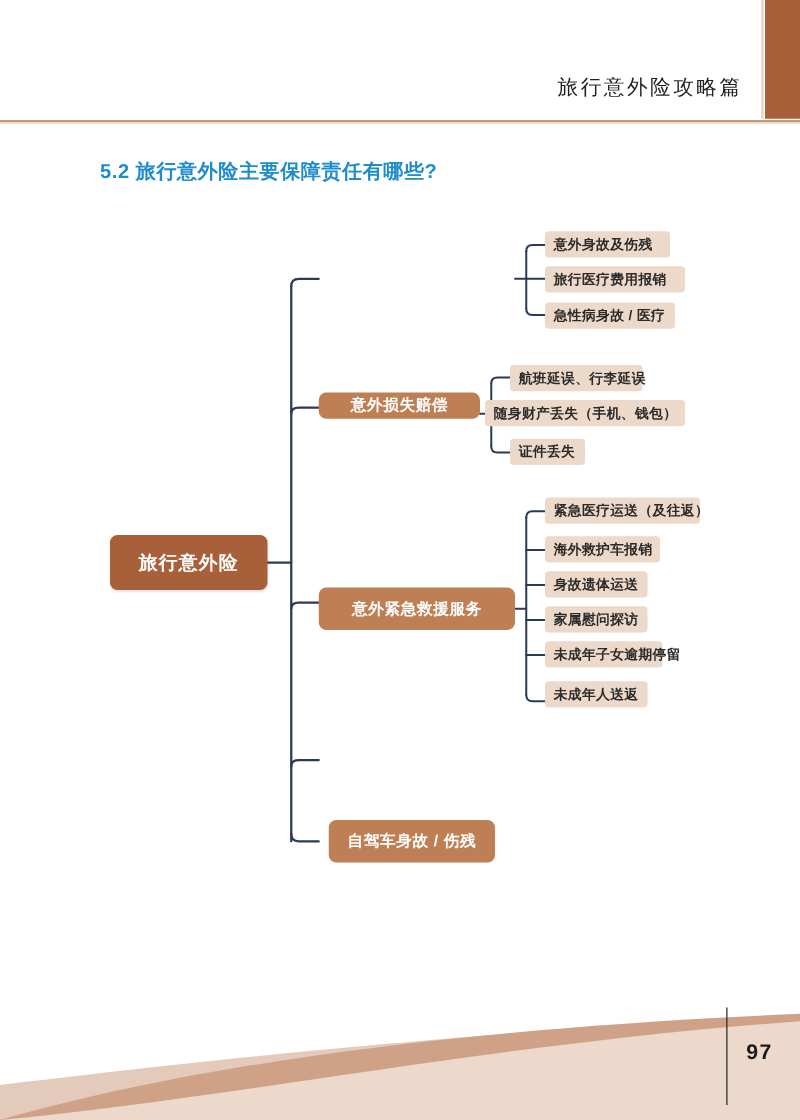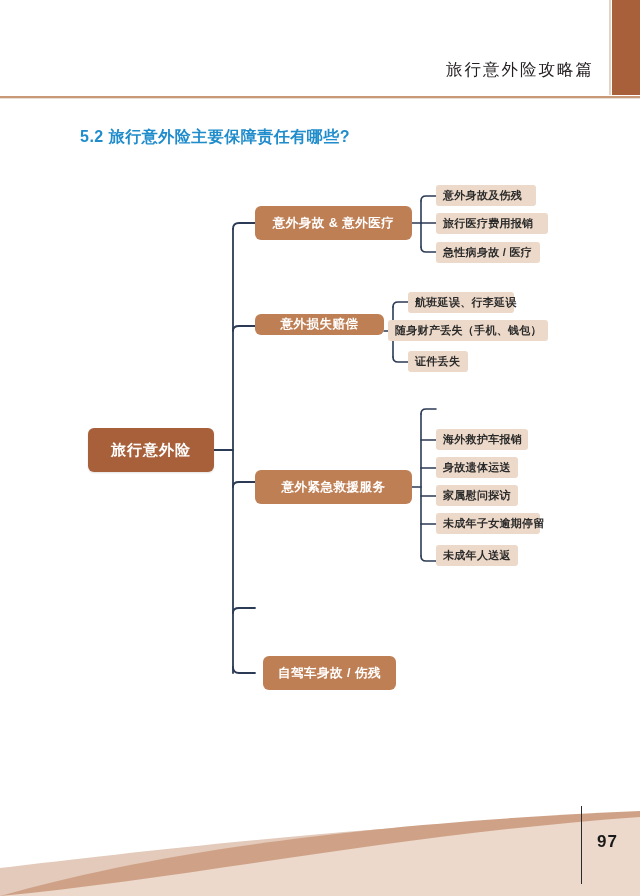--- a/index.html
+++ b/index.html
@@ -138,23 +138,20 @@
         <path d="M421,496 H436"></path>
         <path d="M421,524 H436"></path>
         <path d="M421,556 Q421,561 426,561 H436"></path>
       </g>
     </svg>
 
     <div class="node n-root" style="left:88px;top:428px;width:126px;height:44px;">
       <span>旅行意外险</span>
     </div>
 
-    <div class="node n-l2" style="left:255px;top:206px;width:157px;height:34px;">
-      <span>意外身故 &amp; 意外医疗</span>
-    </div>
     <div class="node n-l3" style="left:436px;top:185px;width:100px;height:21px;">
       <span>意外身故及伤残</span>
     </div>
     <div class="node n-l3" style="left:436px;top:213px;width:112px;height:21px;">
       <span>旅行医疗费用报销</span>
     </div>
     <div class="node n-l3" style="left:436px;top:242px;width:104px;height:21px;">
       <span>急性病身故 / 医疗</span>
     </div>
 
@@ -167,30 +164,33 @@
     <div class="node n-l3" style="left:388px;top:320px;width:160px;height:21px;">
       <span>随身财产丢失（手机、钱包）</span>
     </div>
     <div class="node n-l3" style="left:408px;top:351px;width:60px;height:21px;">
       <span>证件丢失</span>
     </div>
 
     <div class="node n-l2" style="left:255px;top:470px;width:157px;height:34px;">
       <span>意外紧急救援服务</span>
     </div>
+    <div class="node n-l3" style="left:436px;top:398px;width:124px;height:21px;">
+      <span>紧急医疗运送（及往返）</span>
+    </div>
     <div class="node n-l3" style="left:436px;top:429px;width:92px;height:21px;">
       <span>海外救护车报销</span>
     </div>
     <div class="node n-l3" style="left:436px;top:457px;width:82px;height:21px;">
       <span>身故遗体运送</span>
     </div>
     <div class="node n-l3" style="left:436px;top:485px;width:82px;height:21px;">
       <span>家属慰问探访</span>
     </div>
-    <div class="node n-l3" style="left:436px;top:513px;width:104px;height:21px;">
+    <div class="node n-l3" style="left:436px;top:513px;width:94px;height:21px;">
       <span>未成年子女逾期停留</span>
     </div>
     <div class="node n-l3" style="left:436px;top:545px;width:82px;height:21px;">
       <span>未成年人送返</span>
     </div>
 
 
     <div class="node n-l2" style="left:263px;top:656px;width:133px;height:34px;">
       <span>自驾车身故 / 伤残</span>
     </div>

